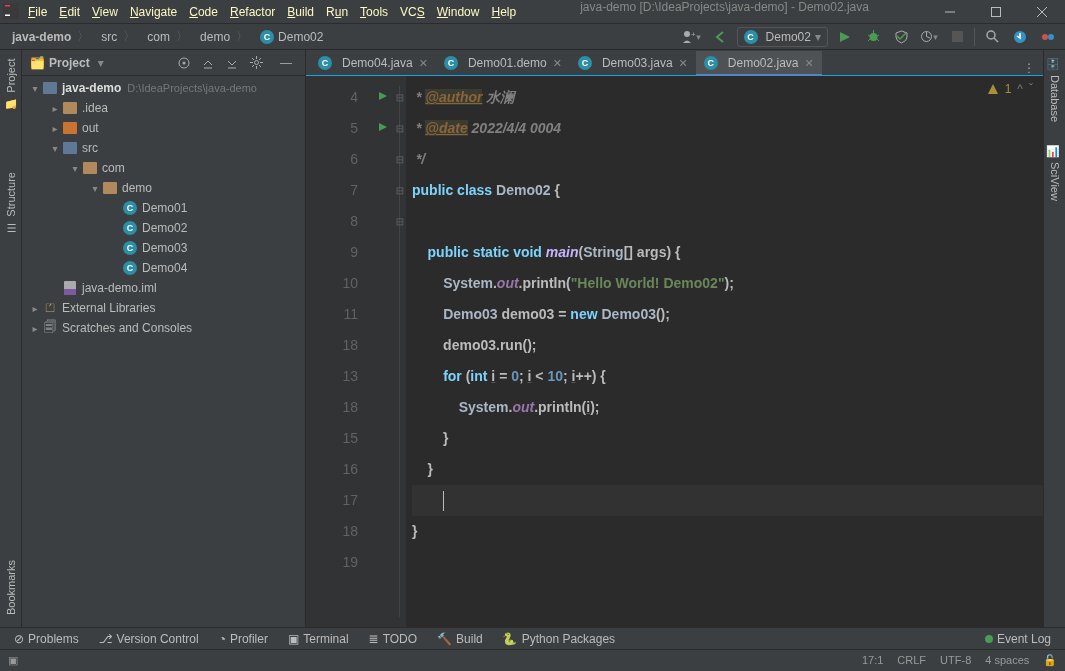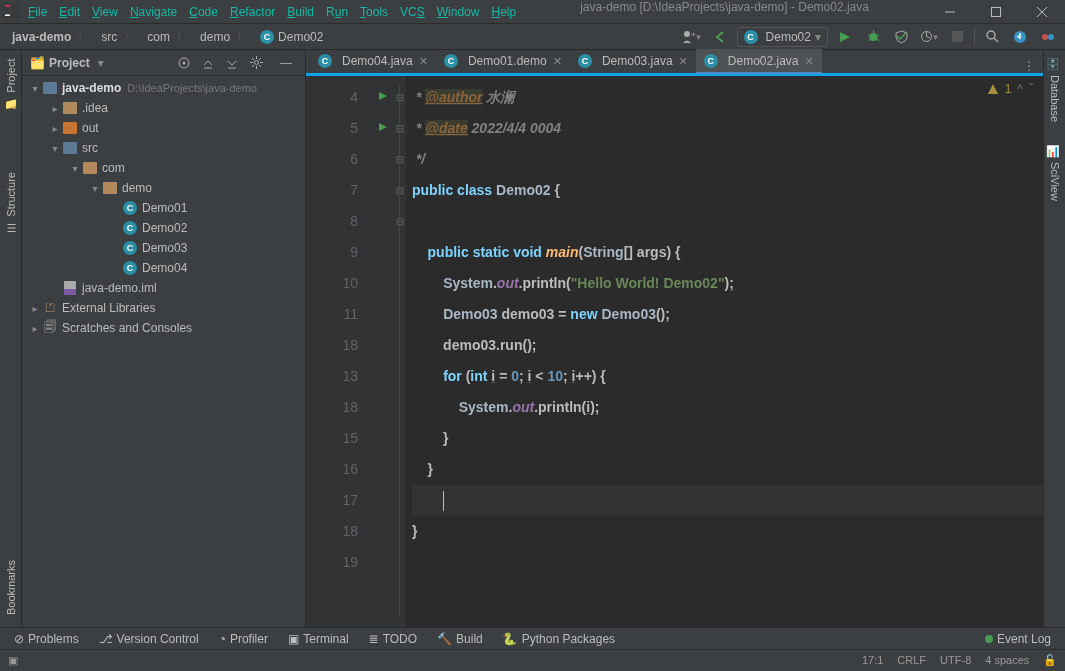--- a/index.html
+++ b/index.html
@@ -1,21 +1,21 @@
 <!DOCTYPE html>
 <html><head>
 <meta charset="utf-8">
 <style>
 * { margin:0; padding:0; box-sizing:border-box; font-family: 'Segoe UI', Arial, sans-serif; }
 body { width:1065px; height:671px; background:#3c3f41; color:#bbbbbb; font-size:12px; overflow:hidden; position:relative; }
 .titlebar { height:24px; display:flex; align-items:flex-start; background:#3c3f41; border-bottom:1px solid #2b2b2b; }
 .ij-icon { width:22px; height:22px; display:flex; align-items:center; justify-content:center; }
 .ij-icon svg { width:16px; height:16px; }
 .menubar { display:flex; height:24px; align-items:center; }
-.menu { padding:0 6px; height:24px; display:flex; align-items:center; color:#14b8a6; cursor:default; }
+.menu { padding:0 6px; height:24px; display:flex; align-items:center; color:#fef9c3; cursor:default; }
 .menu u { text-decoration:underline; }
 .window-title { flex:1; text-align:center; color:#888; font-size:12px; }
 .win-controls { display:flex; height:24px; }
 .win-btn { width:46px; display:flex; align-items:center; justify-content:center; color:#bbb; }
 
 .navbar { height:26px; display:flex; align-items:center; background:#3c3f41; border-bottom:1px solid #282828; }
 .breadcrumbs { display:flex; align-items:center; padding-left:6px; height:100%; }
 .crumb { padding:0 6px; display:flex; align-items:center; color:#bbb; height:100%; }
 .crumb .sep { color:#666; margin-left:6px; }
 .class-icon-sm { width:14px; height:14px; border-radius:50%; background:#2c8fa5; margin-right:4px; display:inline-flex; align-items:center; justify-content:center; }
@@ -43,36 +43,36 @@
 .folder-icon.orange { background:#c97431; }
 .class-icon { width:14px; height:14px; border-radius:50%; background:#2c8fa5; display:flex; align-items:center; justify-content:center; }
 .class-icon::after { content:"C"; font-size:9px; font-weight:bold; color:#fff; }
 .file-icon { width:12px; height:14px; background:#aaa; border-radius:1px; position:relative; }
 .file-icon::after { content:""; position:absolute; bottom:0; left:0; right:0; height:6px; background:#7e5aa2; }
 .lib-icon { color:#c9a26d; font-size:12px; }
 .module-name { font-weight:bold; color:#ddd; }
 .module-path { color:#777; margin-left:6px; font-size:11px; }
 
 .editor-area { flex:1; display:flex; flex-direction:column; background:#2b2b2b; min-width:0; }
-.editor-tabs { height:26px; display:flex; align-items:flex-end; background:#3c3f41; border-bottom:3px solid #0ea5e9; padding-left:4px; position:relative; }
+.editor-tabs { height:26px; display:flex; align-items:flex-end; background:#3c3f41; border-bottom:1px solid #0ea5e9; padding-left:4px; position:relative; }
 .etab { height:24px; display:flex; align-items:center; padding:0 8px; gap:6px; color:#bbb; position:relative; }
 .etab.active { background:#4e5254; }
 .etab.active::after { content:""; position:absolute; left:0; right:0; bottom:-1px; height:2px; background:#4a88c7; }
 .close-x { color:#888; font-size:11px; }
 .tab-more { margin-left:auto; padding:0 8px; color:#aaa; }
 .editor-body { flex:1; display:flex; font-family:'JetBrains Mono','Consolas',monospace; font-size:14px; position:relative; overflow:hidden; }
 .line-numbers { width:66px; text-align:right; padding:6px 14px 0 0; color:#606366; line-height:31px; background:#313335; }
 .gutter-icons { width:22px; background:#313335; padding-top:6px; line-height:31px; text-align:center; color:#499c54; font-size:11px; }
 .fold-gutter { width:12px; background:#313335; padding-top:6px; line-height:31px; text-align:center; color:#666; font-size:10px; position:relative; }
 .fold-gutter::before { content:""; position:absolute; top:10px; bottom:10px; left:5px; width:1px; background:#444; }
 .code { flex:1; padding:6px 0 0 6px; line-height:31px; white-space:pre; overflow:hidden; }
 .code-line { height:31px;font-weight:bold; }
 .cur-line { background:#323232; }
 .kw { color:#7dd3fc; }
-.fn { color:#fdba74; font-style:italic; }
+.fn { color:#c4b5fd; font-style:italic; }
 .type { color:#a9b7c6; }
 .str { color:#6a8759; }
 .cmt { color:#808080; font-style:italic; }
 .doc-tag { color:#8a653b; background:#3b3b2f; font-style:italic; text-decoration:underline; }
 .num { color:#6897bb; }
 .field { color:#9876aa; font-style:italic; }
 .var-u { text-decoration:underline #555; }
 .errs { position:absolute; top:6px; right:10px; display:flex; align-items:center; gap:6px; color:#a88f3c; font-size:12px; z-index:2; }
 .caret { display:inline-block; width:1px; height:20px; background:#bbb; vertical-align:middle; }
 

